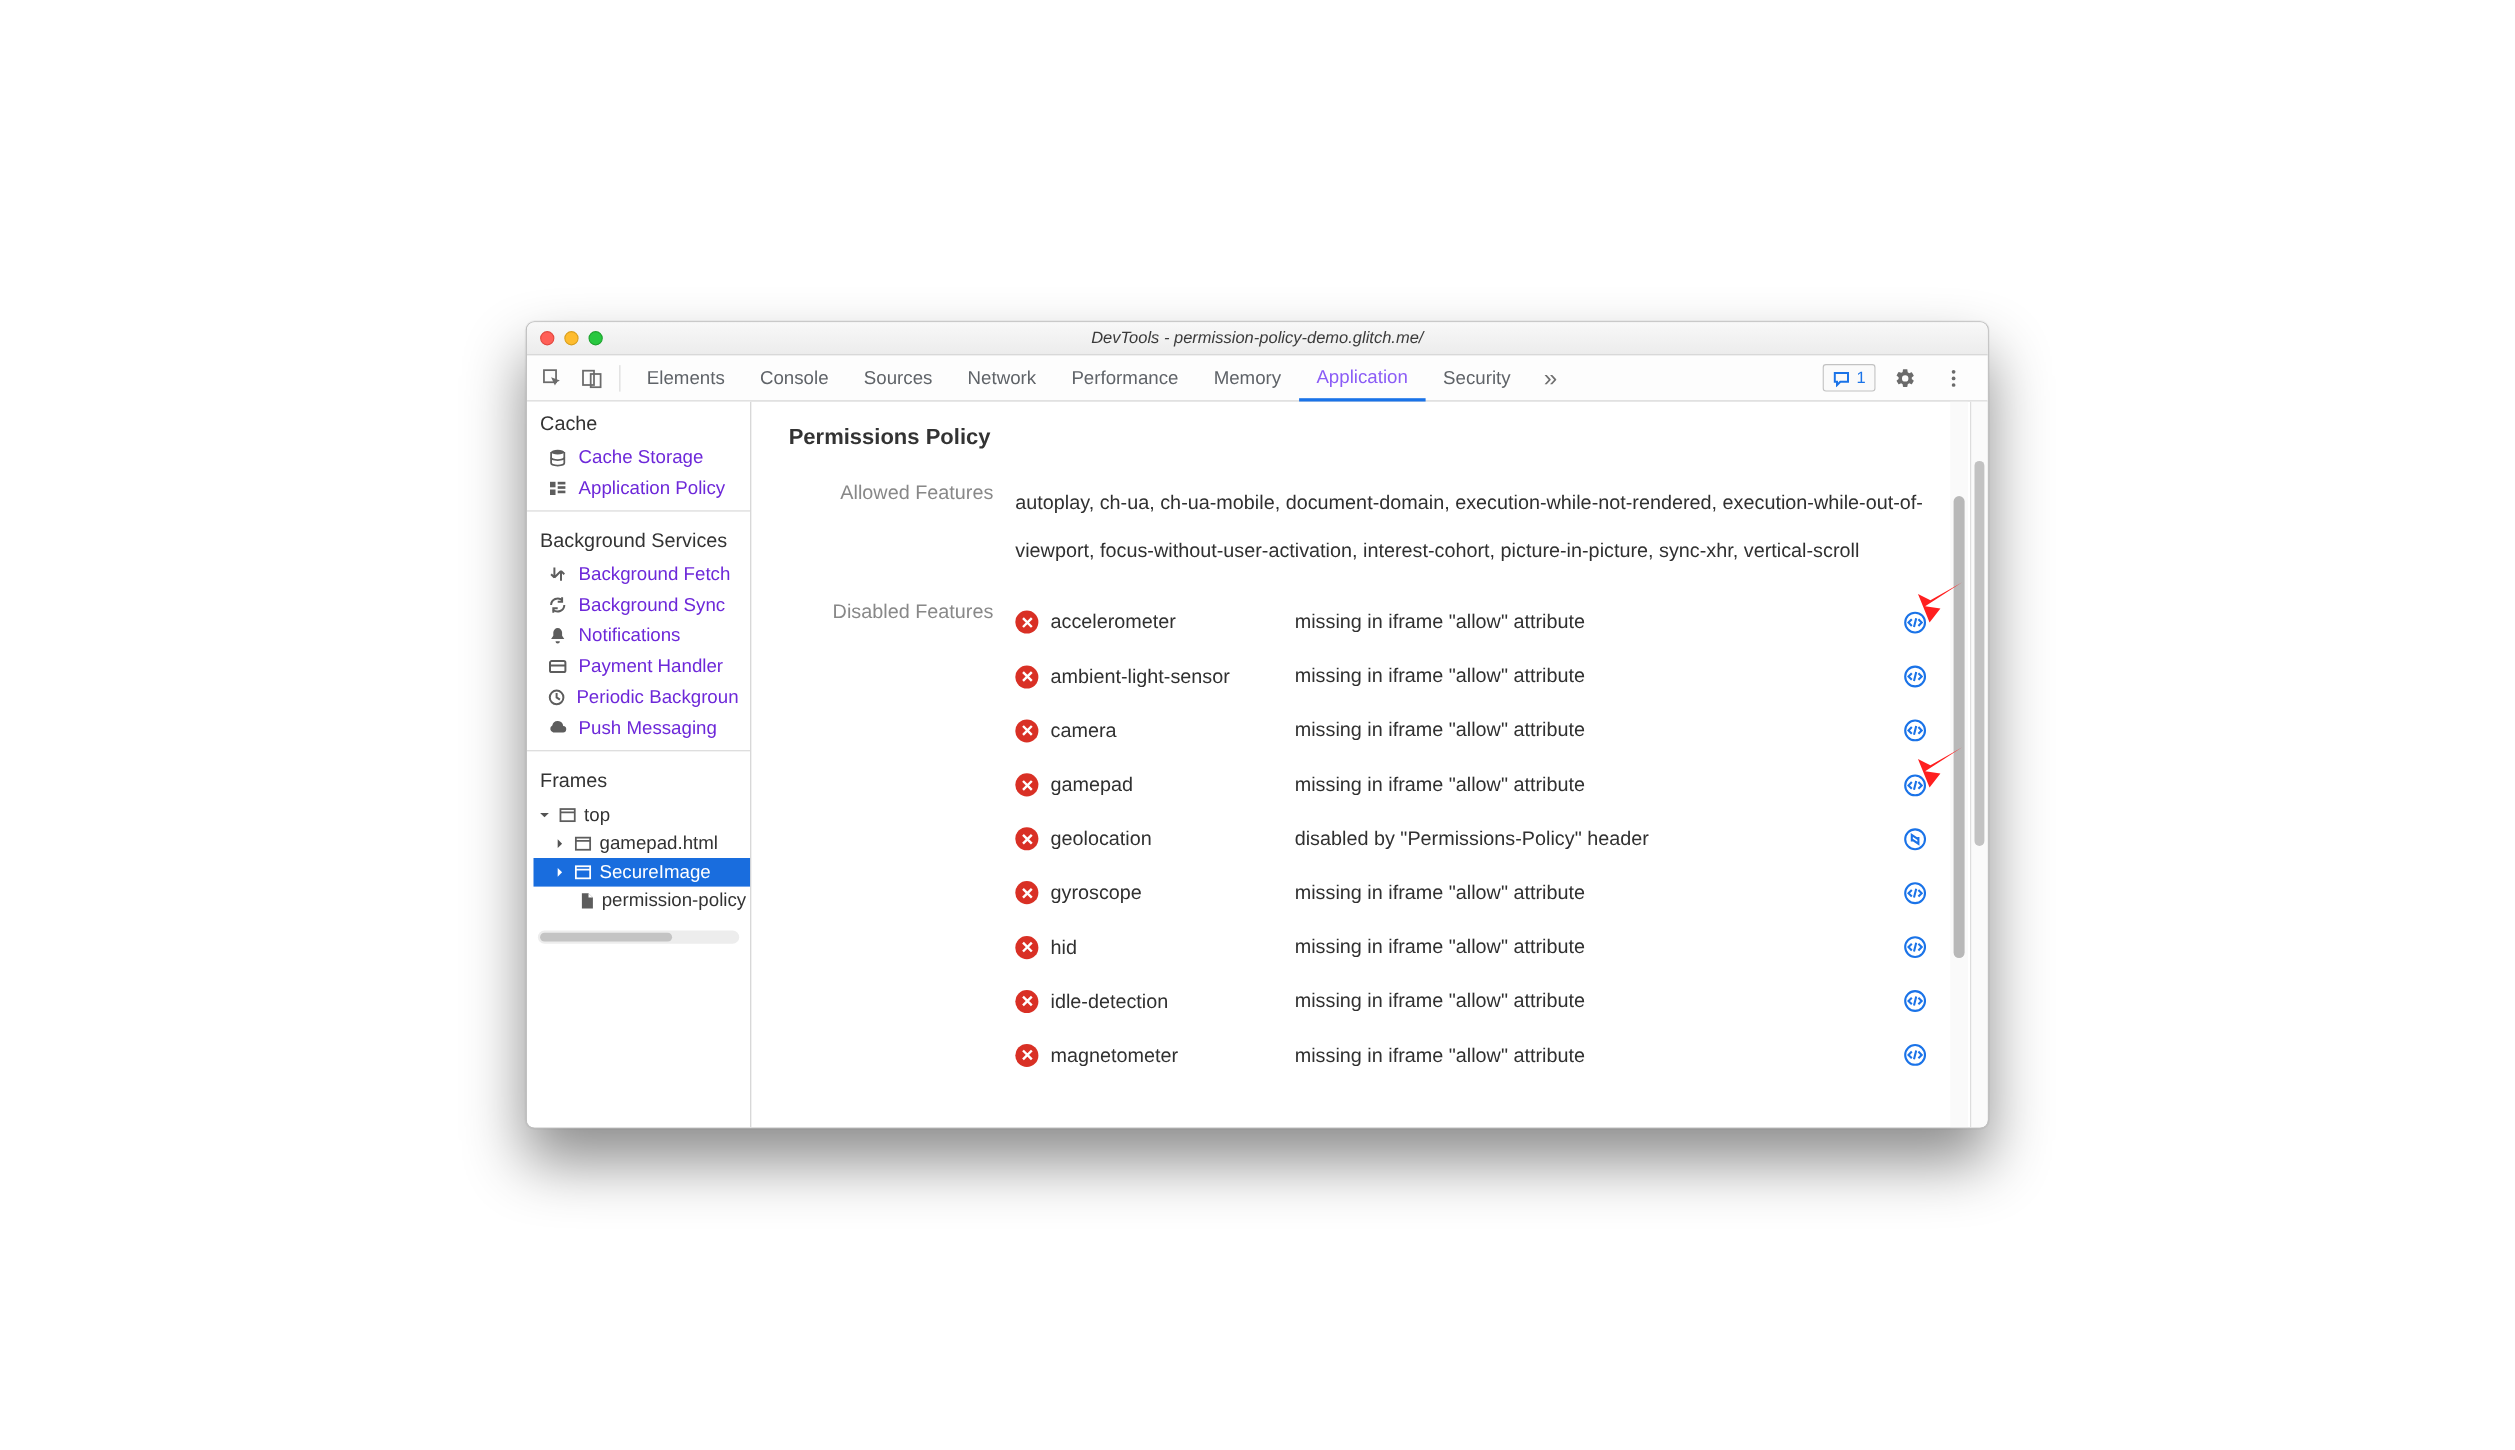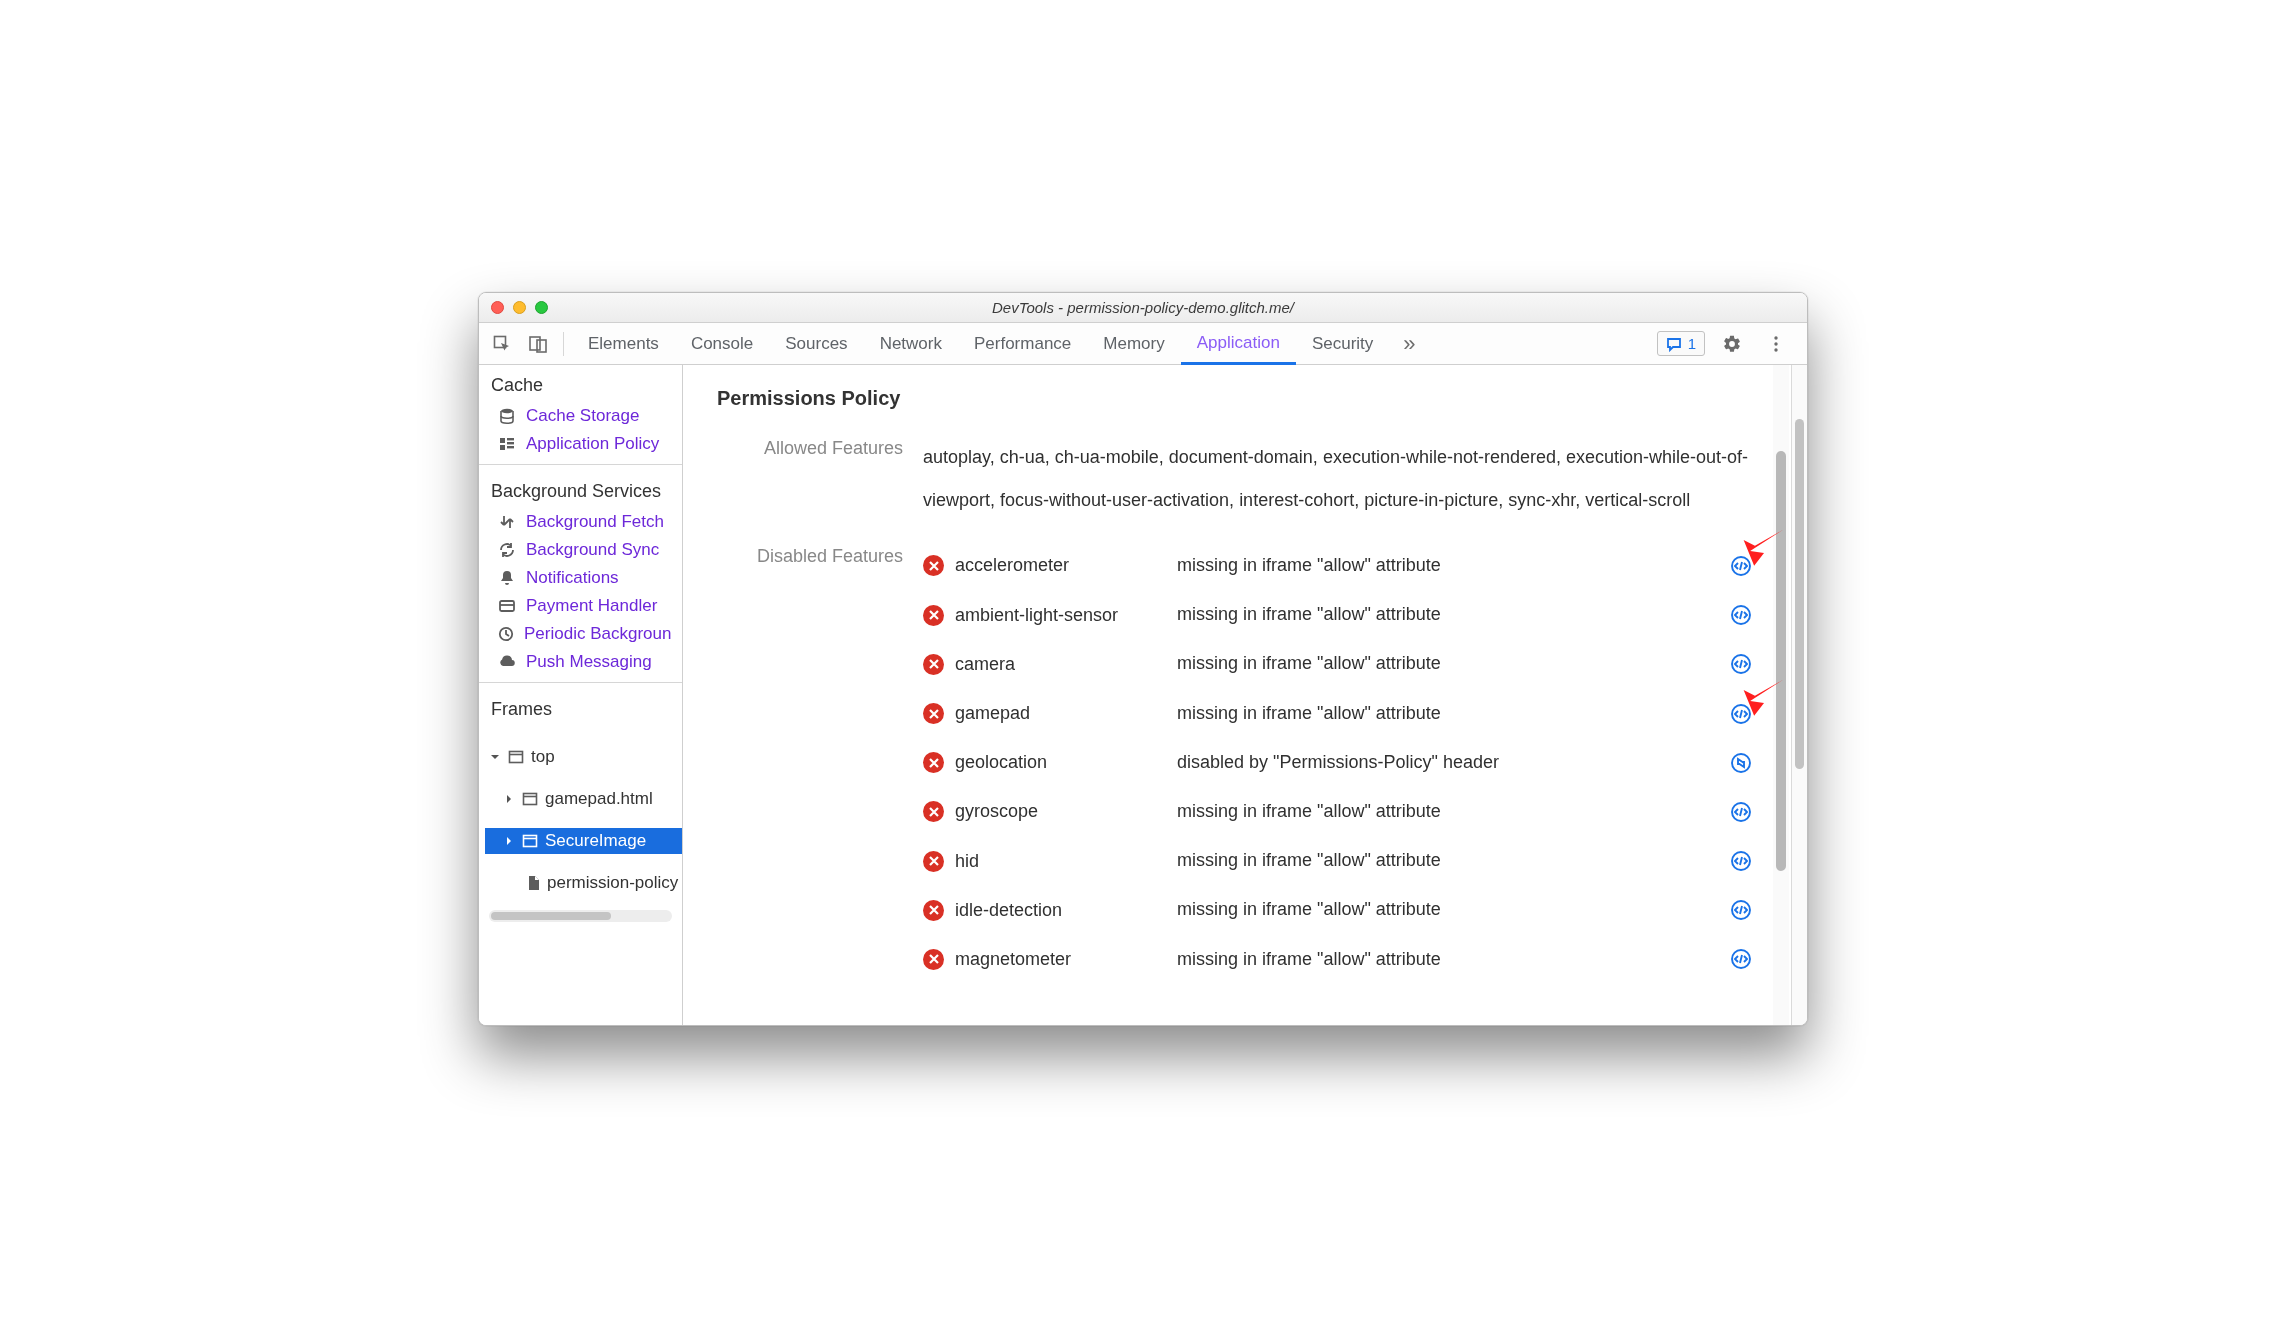--- a/index.html
+++ b/index.html
@@ -101,21 +101,21 @@
     color: #6d28d9;
     white-space: nowrap;
     overflow: hidden;
   }
   .sb-item .ic { width: 20px; display: flex; justify-content: center; color: #5d5d5d; }
   .divider { height: 1px; background: #d6d6d6; margin: 6px 0; }
   .tree { padding: 2px 0 8px 6px; }
   .tree-row {
     display: flex; align-items: center; gap: 6px;
     padding: 3px 6px 3px 4px;
-    white-space: nowrap; overflow: hidden; margin-top: 16px;
+    white-space: nowrap; overflow: hidden;
   }
   .tree-row .caret { width: 12px; display: inline-flex; justify-content: center; color: #535353; }
   .tree-row .tic { width: 18px; display: inline-flex; justify-content: center; color: #5d5d5d; }
   .tree-row.depth1 { padding-left: 18px; }
   .tree-row.depth2 { padding-left: 36px; }
   .tree-row.selected { background: #196dde; color: #fff; }
   .tree-row.selected .tic, .tree-row.selected .caret { color: #fff; }
   .sb-scroll-h { height: 12px; margin: 6px 10px 10px 10px; background: #ededed; border-radius: 6px; position: relative; }
   .sb-scroll-h::after { content:""; position:absolute; left:2px; top:2px; height:8px; width:120px; background:#c4c4c4; border-radius:6px; }
   

